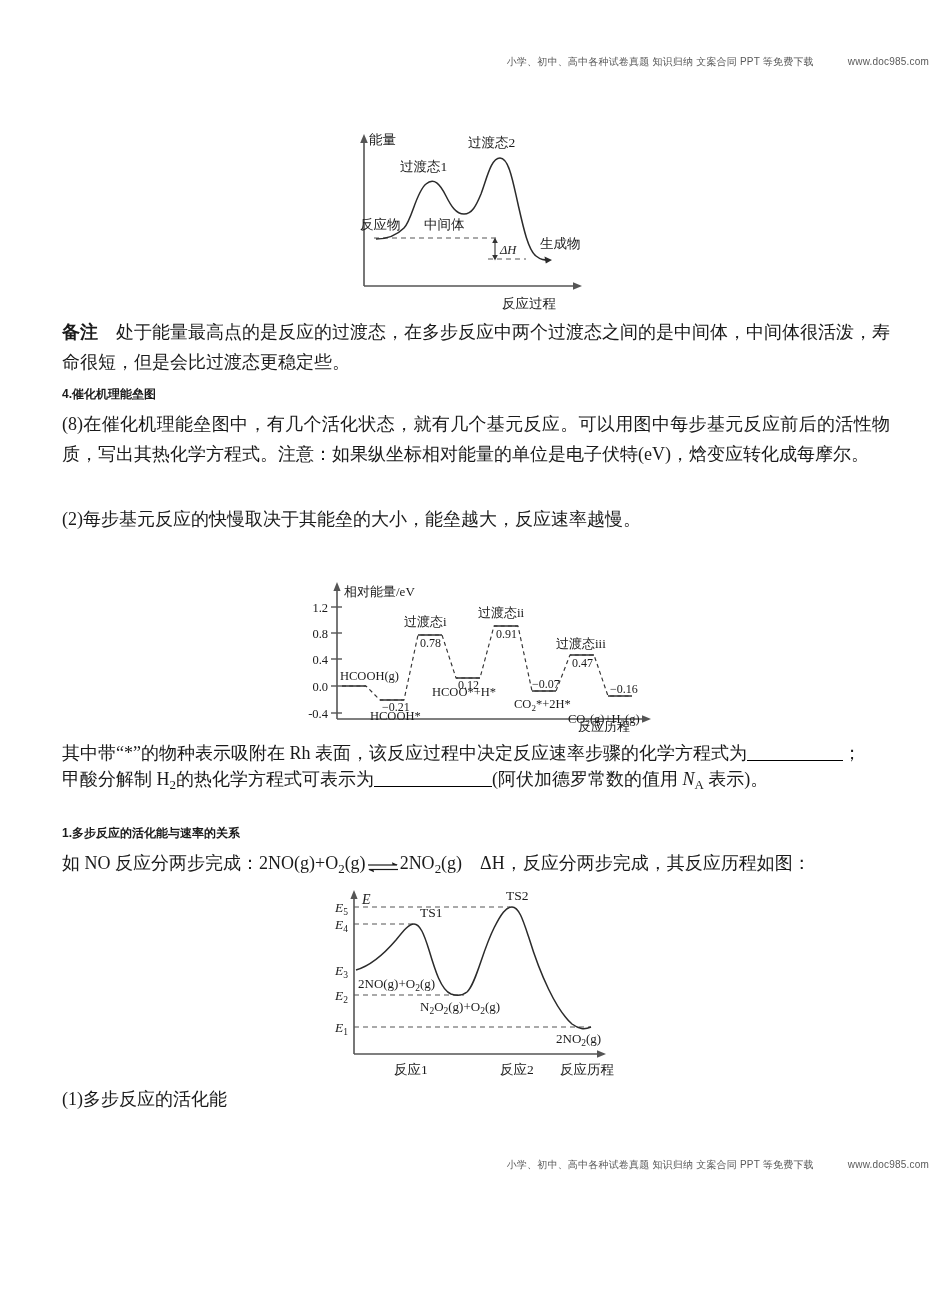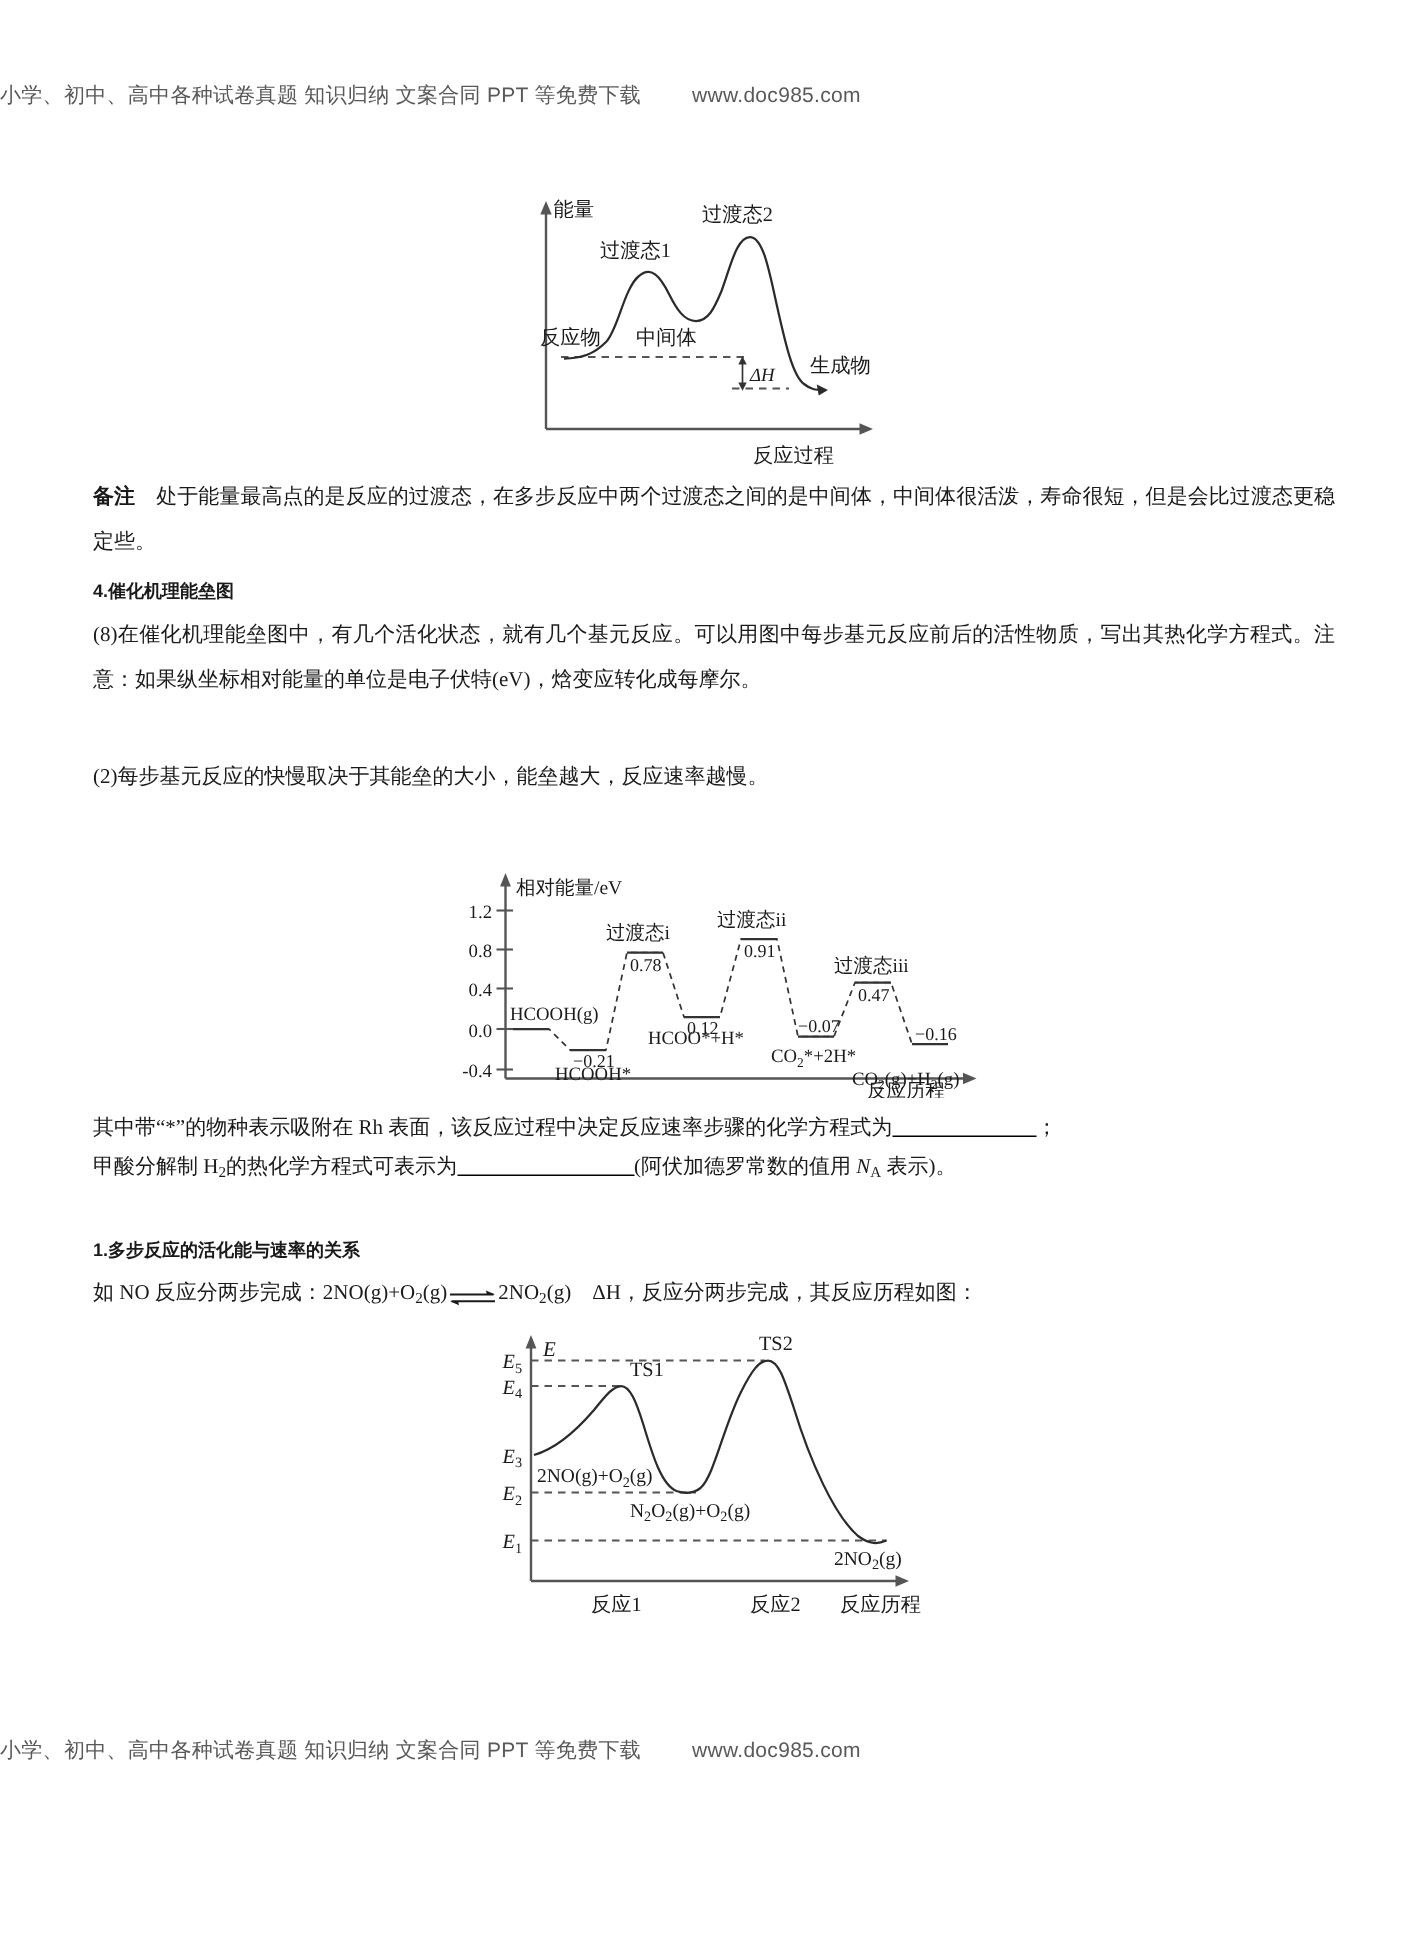--- a/index.html
+++ b/index.html
@@ -5,33 +5,33 @@
   html,body{margin:0;padding:0;background:#fff;}
   body{
     width:950px;height:1290px;position:relative;overflow:hidden;
     font-family:"Liberation Serif","DejaVu Serif",serif;
     color:#000;
   }
   .page{position:relative;width:950px;height:1290px;}
 
   
   .wm{
-    position:absolute;left:0;width:929px;text-align:left;
-    font-size:14px;color:#595959;letter-spacing:.2px;
+    position:absolute;left:0;width:929px;text-align:right;
+    font-size:10px;color:#595959;letter-spacing:.2px;
     font-family:"Liberation Sans","DejaVu Sans",sans-serif;
     white-space:nowrap;
   }
   .wm .url{font-family:"Liberation Sans","DejaVu Sans",sans-serif;margin-left:34px;}
   #wm-top{top:55px;}
   #wm-bottom{top:1158px;}
 
   
   .para{
     position:absolute;left:62px;width:828px;
-    font-size:14px;line-height:30px;text-align:justify;
+    font-size:18px;line-height:30px;text-align:justify;
     color:#1a1a1a;
   }
   .para.bold{font-weight:700;font-family:"Liberation Sans","DejaVu Sans",sans-serif;font-size:12px;}
   .note-label{font-weight:700;}
   sub{font-size:.72em;vertical-align:-.28em;}
   .ital{font-style:italic;}
   .blank{display:inline-block;border-bottom:1px solid #000;vertical-align:-2px;}
   .b1{width:96px;}
   .b2{width:118px;}
 
@@ -242,18 +242,19 @@
       <text x="48" y="108" font-size="13">2NO(g)+O<tspan dy="3" font-size="9.5">2</tspan><tspan dy="-3">(g)</tspan></text>
       <text x="110" y="131" font-size="13">N<tspan dy="3" font-size="9.5">2</tspan><tspan dy="-3">O</tspan><tspan dy="3" font-size="9.5">2</tspan><tspan dy="-3">(g)+O</tspan><tspan dy="3" font-size="9.5">2</tspan><tspan dy="-3">(g)</tspan></text>
       <text x="246" y="163" font-size="13">2NO<tspan dy="3" font-size="9.5">2</tspan><tspan dy="-3">(g)</tspan></text>
 
       <text class="cn" x="84" y="194" font-size="13.5">反应1</text>
       <text class="cn" x="190" y="194" font-size="13.5">反应2</text>
       <text class="cn" x="250" y="194" font-size="13.5">反应历程</text>
     </svg>
   </div>
 
+  <div class="para" style="top:1084px;">(1)多步反应的活化能</div>
 
   <div class="wm" id="wm-bottom">
     <span>小学、初中、高中各种试卷真题 知识归纳 文案合同 PPT 等免费下载</span><span class="url">www.doc985.com</span>
   </div>
 
 </div>
 
 </body></html>

